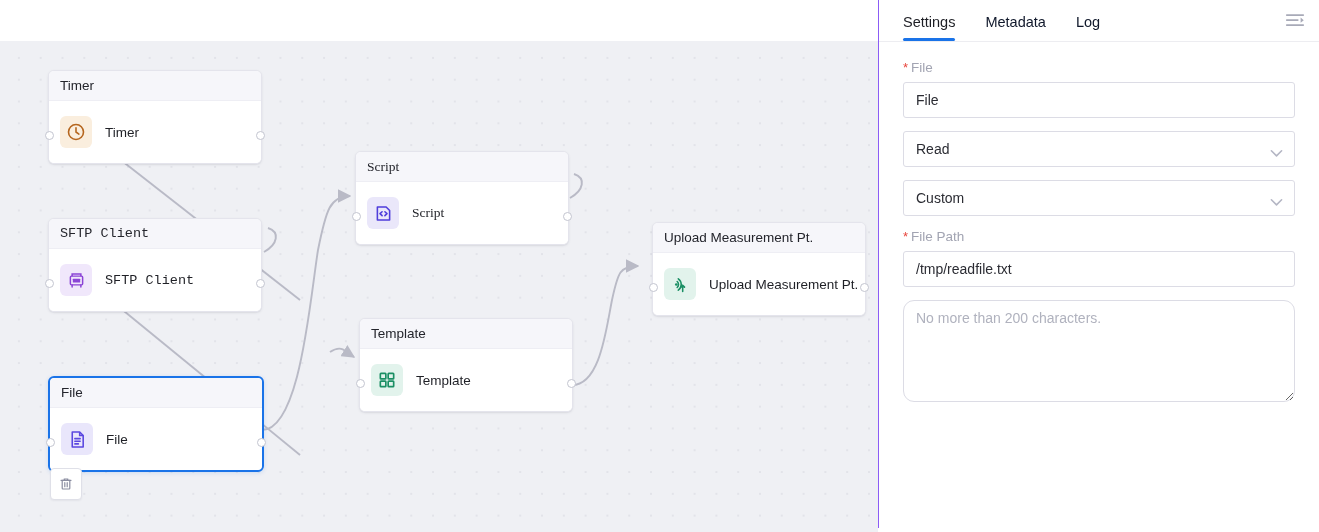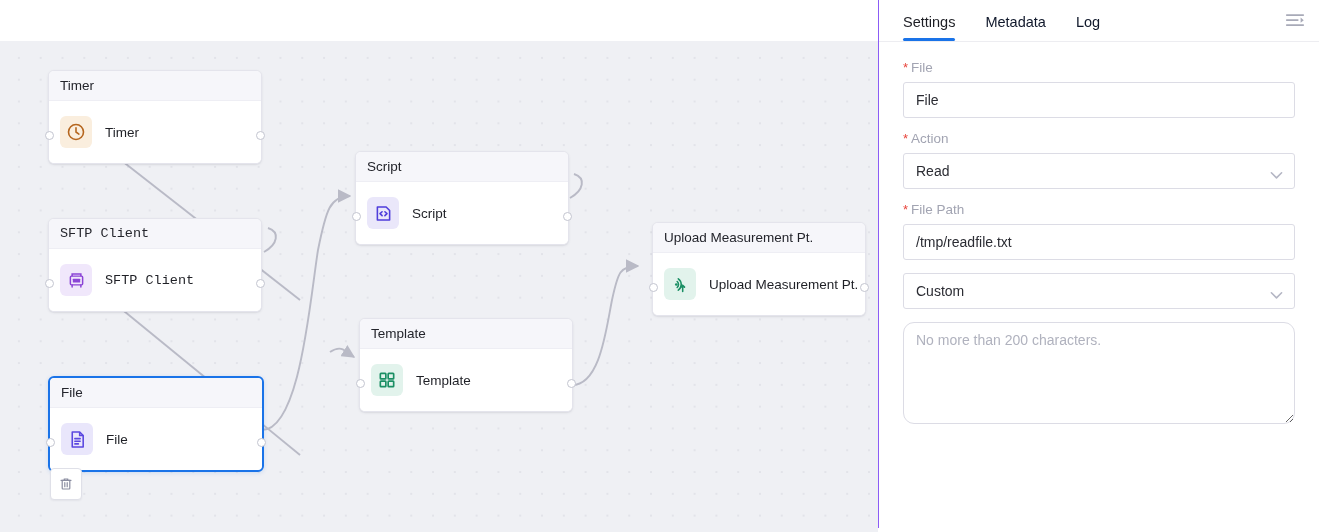--- a/index.html
+++ b/index.html
@@ -264,21 +264,21 @@
             <path d="M14.5 3.5 L14.5 7.5 L18.5 7.5"></path>
             <path d="M9 11 H15 M9 14 H15 M9 17 H13" stroke-linecap="round"></path>
           </svg>
         </span>
         <span class="node-label">File</span>
       </div>
       <span class="port in"></span>
       <span class="port out"></span>
     </div>
 
-    <div class="node" style="left:355px; top:151px;">
+    <div class="node" style="left:355px; top:151px;font-family:Liberation Serif, serif;">
       <div class="node-header">Script</div>
       <div class="node-body">
         <span class="node-ico" style="background:#eae7fa;">
           <svg width="21" height="21" viewBox="0 0 24 24" fill="none" stroke="#4f3ddb" stroke-width="1.8">
             <path d="M5 4.5 L15 4.5 L19 8.5 L19 19.5 L5 19.5 Z" stroke-linejoin="round"></path>
             <path d="M10.4 10 L8 12.2 L10.4 14.4 M13.6 10 L16 12.2 L13.6 14.4" stroke-linecap="round" stroke-linejoin="round"></path>
           </svg>
         </span>
         <span class="node-label">Script</span>
       </div>
@@ -348,50 +348,47 @@
     <div id="panel-body">
 
       <div class="field">
         <label class="flabel">
           <span class="req">*</span><span>File</span>
         </label>
         <input class="inp" type="text" value="File" style="">
       </div>
 
       <div class="field">
-        <label class="flabel">
-          <span class="req">*</span><span>Action</span>
-        </label>
         <div class="sel-wrap">
           <input class="inp" type="text" readonly="" value="Read" style="">
           <span class="chev">
             <svg width="13" height="9" viewBox="0 0 14 9" fill="none" stroke="#b4b6c4" stroke-width="1.7">
               <path d="M1.5 1.5 L7 7 L12.5 1.5" stroke-linecap="round" stroke-linejoin="round"></path>
             </svg>
           </span>
         </div>
       </div>
 
       <div class="field">
-        <label class="flabel">
-          <span class="req">*</span><span>File Path</span>
-        </label>
-        <input class="inp" type="text" value="/tmp/readfile.txt" style="">
-      </div>
-
-      <div class="field">
         <div class="sel-wrap">
           <input class="inp" type="text" readonly="" value="Custom" style="">
           <span class="chev">
             <svg width="13" height="9" viewBox="0 0 14 9" fill="none" stroke="#b4b6c4" stroke-width="1.7">
               <path d="M1.5 1.5 L7 7 L12.5 1.5" stroke-linecap="round" stroke-linejoin="round"></path>
             </svg>
           </span>
         </div>
       </div>
 
       <div class="field">
+        <label class="flabel">
+          <span class="req">*</span><span>File Path</span>
+        </label>
+        <input class="inp" type="text" value="/tmp/readfile.txt" style="">
+      </div>
+
+      <div class="field">
         <textarea class="ta" placeholder="No more than 200 characters." style=""></textarea>
       </div>
 
     </div>
   </div>
 </div>
 
 </body></html>

